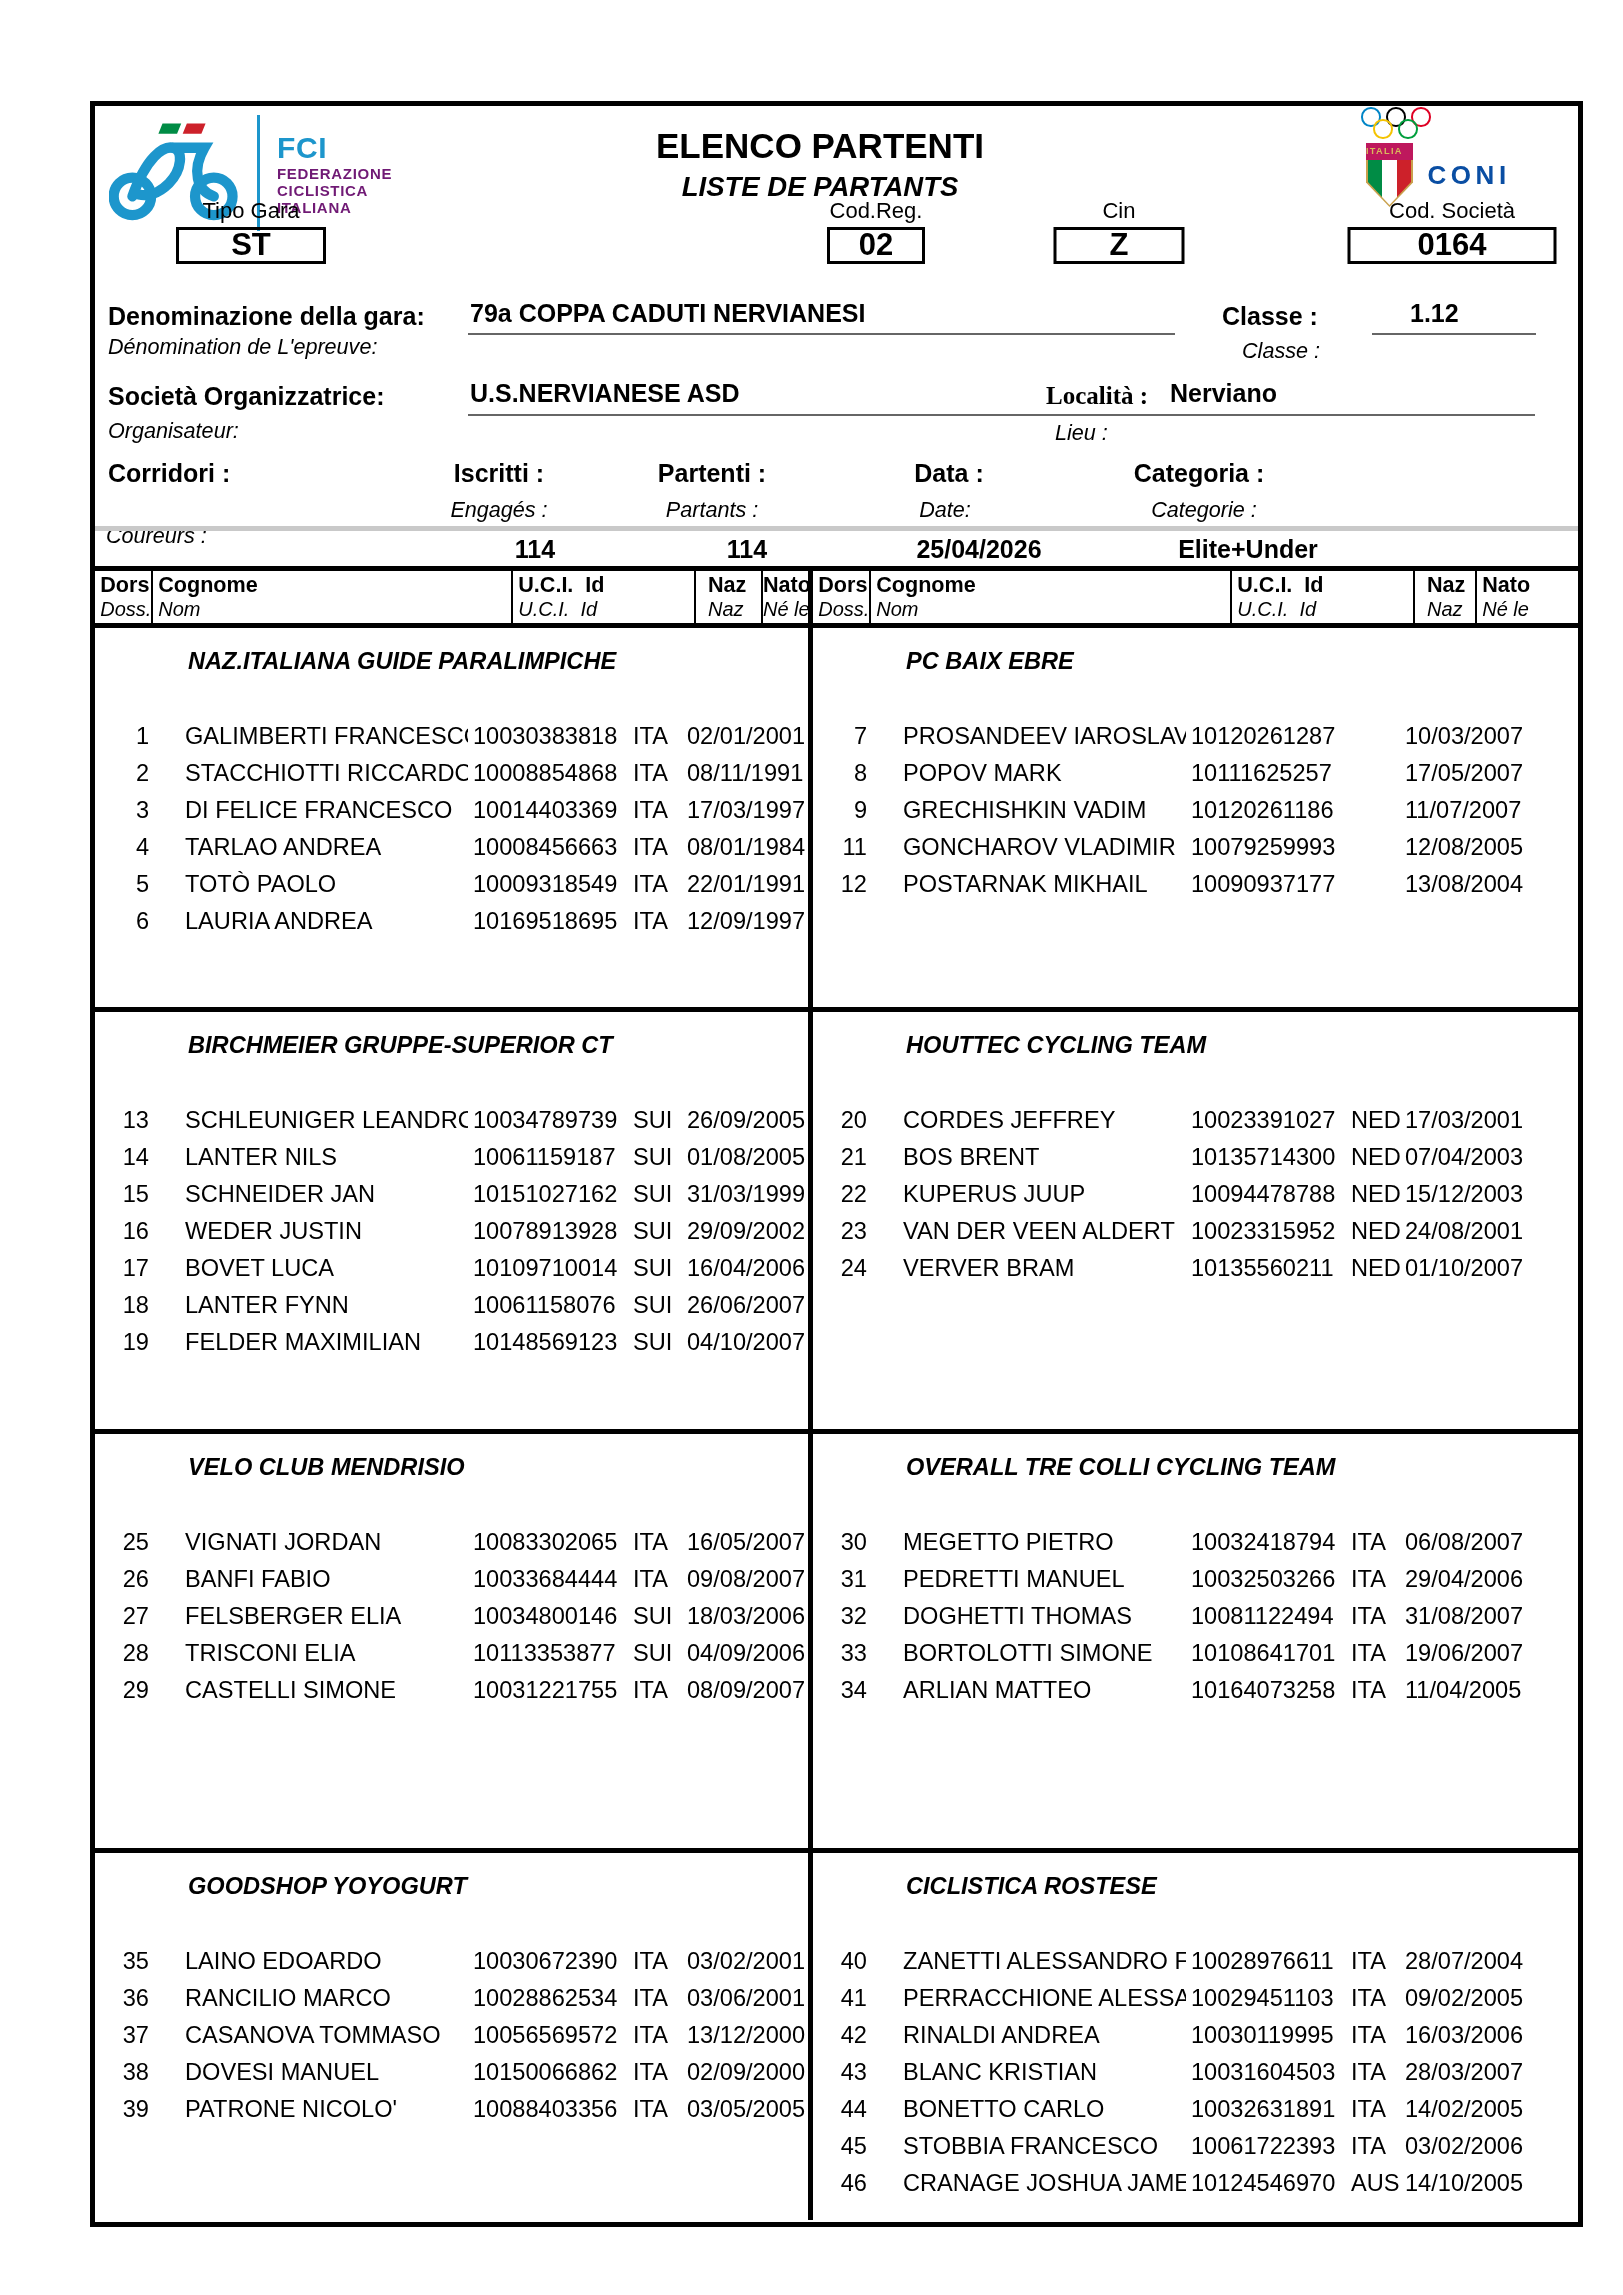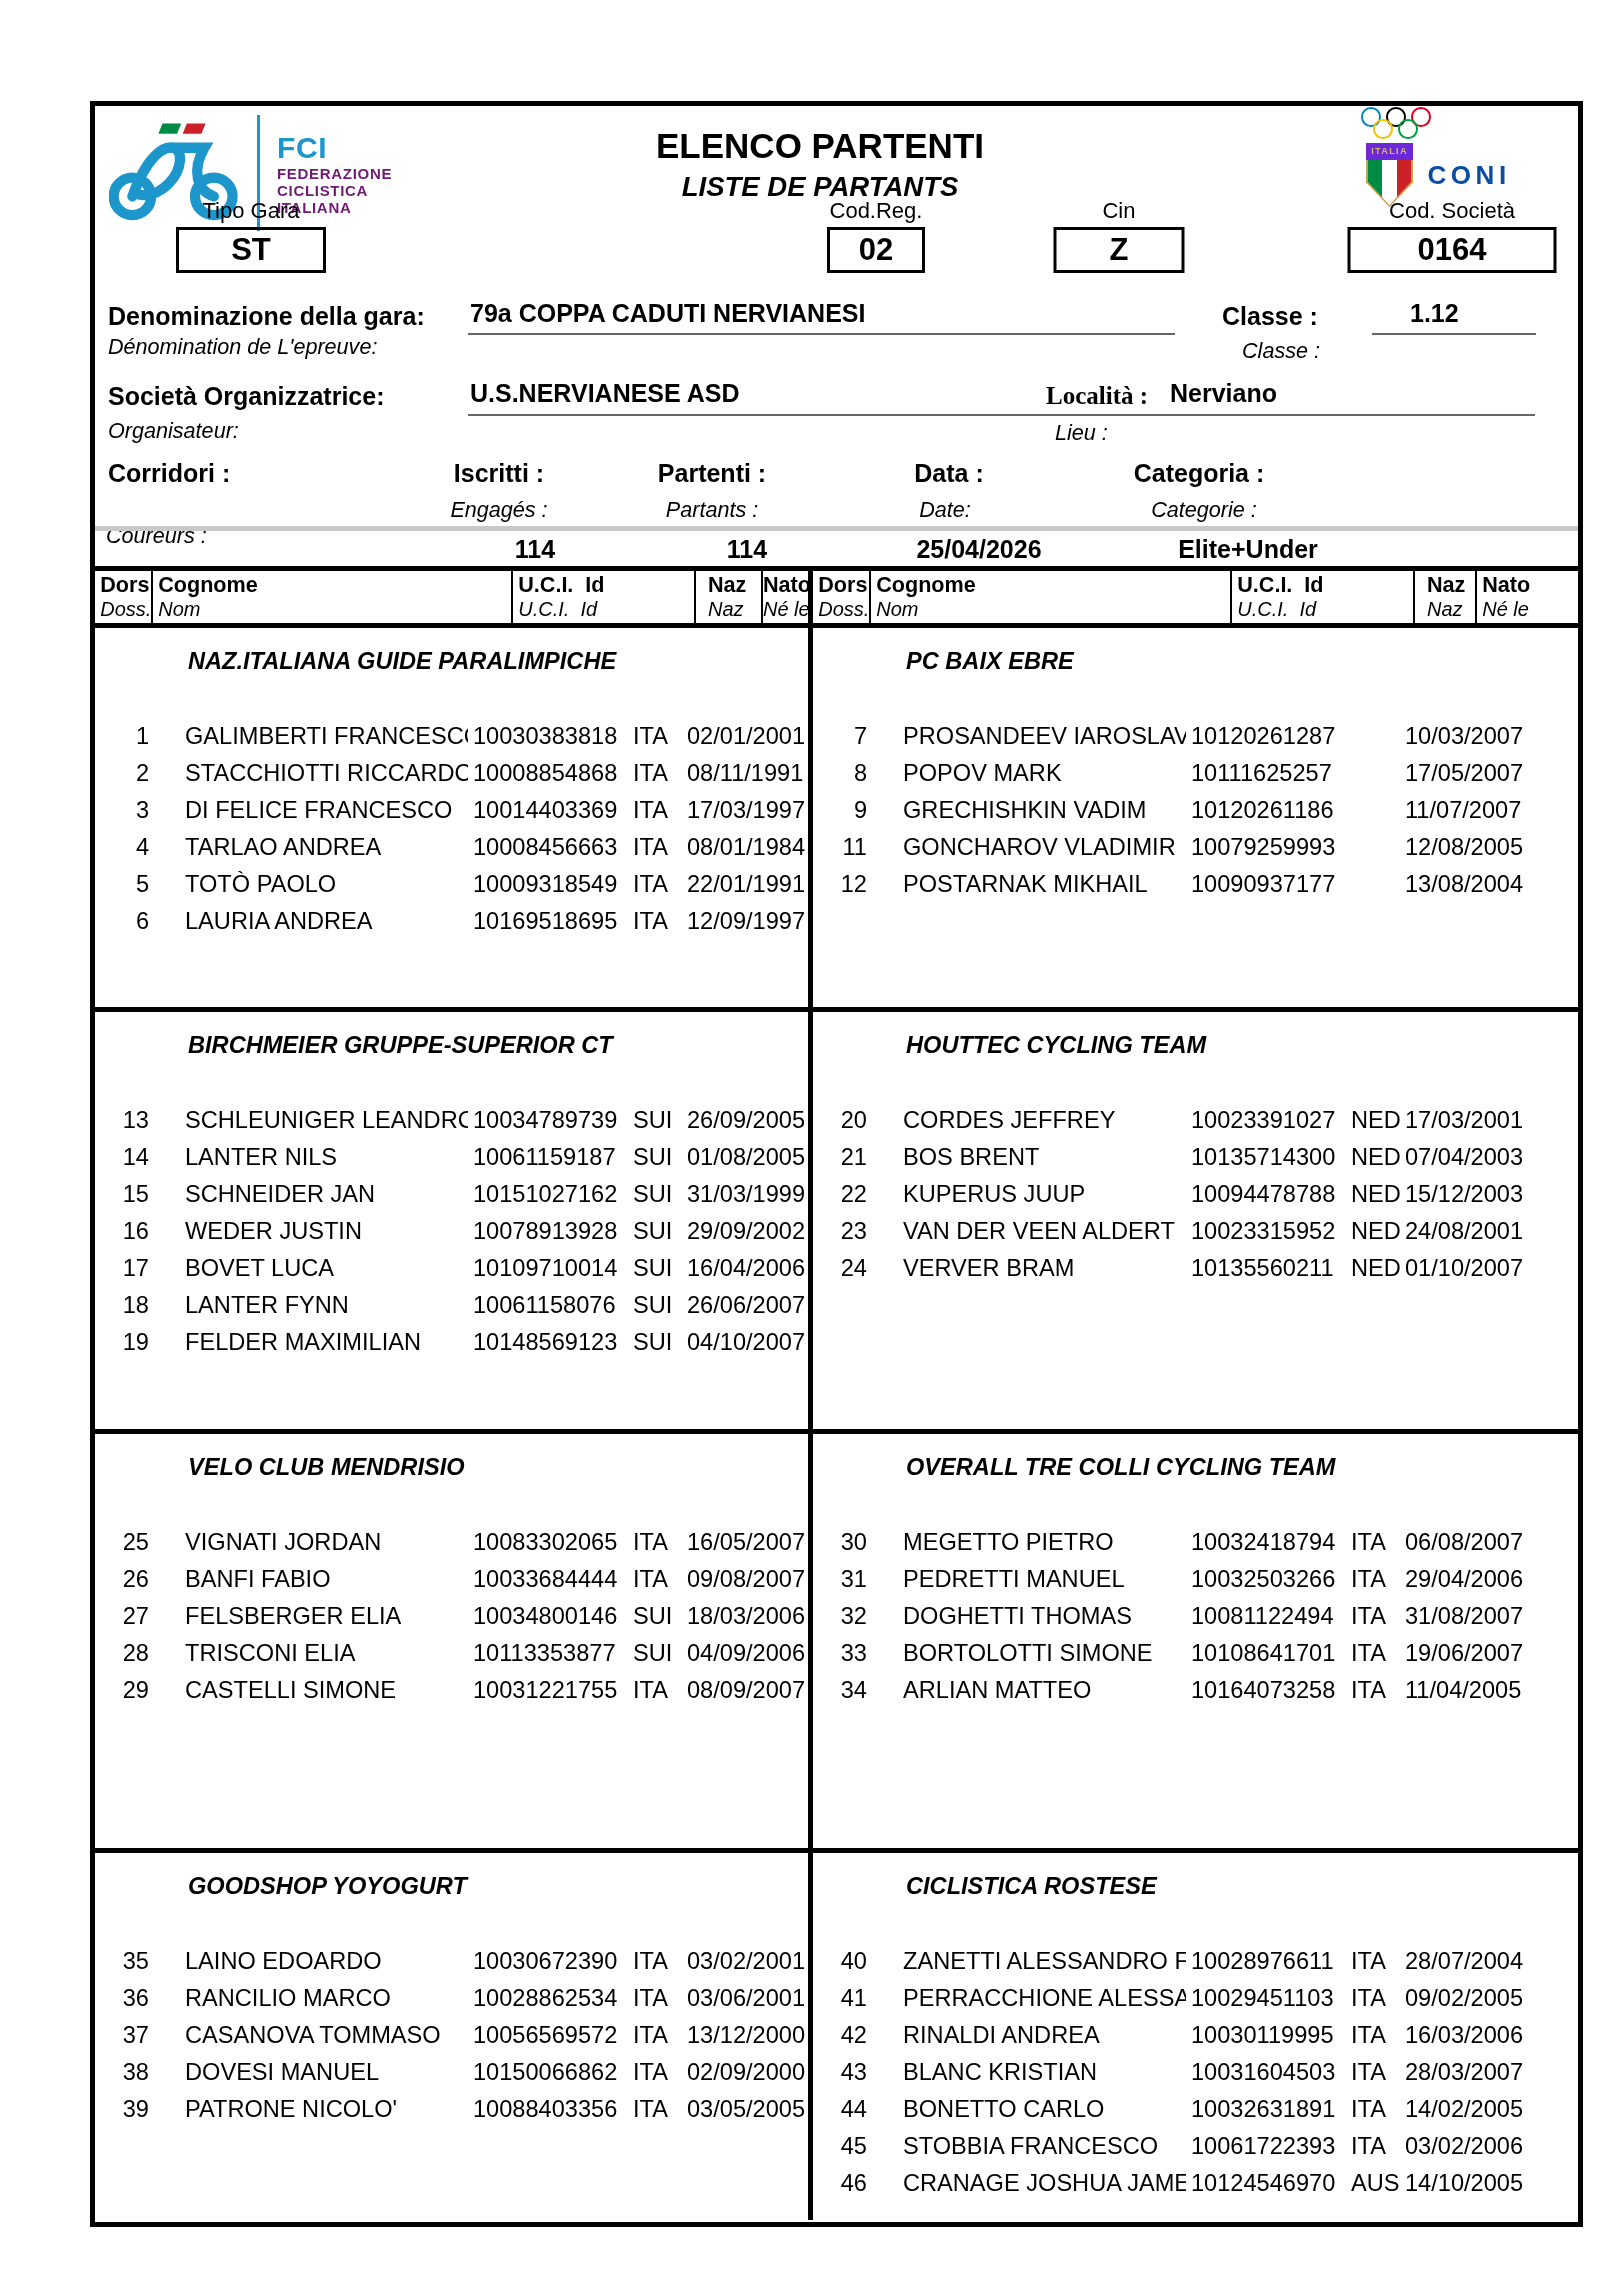--- a/index.html
+++ b/index.html
@@ -26,28 +26,28 @@
   .ring { position:absolute; width:19.6px; height:19.6px; border-radius:50%; border:2.6px solid; background:transparent; }
   .ring.blue  { left:0;  top:2;  border-color:#0085c7; }
   .ring.black { left:25px; top:2; border-color:#000000; }
   .ring.red   { left:50px; top:2; border-color:#df0024; }
   .ring.yellow{ left:12.4px; top:11.8px; border-color:#f4c300; }
   .ring.green { left:37px; top:11.8px; border-color:#009f3d; }
   .coni-row { display:flex; margin-left:74px; margin-top:2.6px; align-items:flex-start; gap:14.4px; }
   .shield-outer { width:47px; height:64px; background:#c9a14d; clip-path:polygon(0 0,100% 0,100% 62%,50% 100%,0 62%); position:relative; }
   .shield-inner { position:absolute; left:2px; top:2px; width:43px; height:60px; clip-path:polygon(0 0,100% 0,100% 62%,50% 100%,0 62%);
     background:linear-gradient(90deg,#008c45 0 33.4%,#ffffff 33.4% 66.7%,#cd212a 66.7% 100%); }
-  .shield-band { position:absolute; left:0; top:0; width:100%; height:17px; background:#6d28d9; color:#d9b95c;
-    font-size:9.2px; font-weight:bold; text-align:center; line-height:17.7px; letter-spacing:1.3px; }
+  .shield-band { position:absolute; left:0; top:0; width:100%; height:17px; background:#be185d; color:#d9b95c;
+    font-size:9.2px; font-weight:bold; text-align:left; line-height:17.7px; letter-spacing:1.3px; }
   .coni-word { font-size:26px; font-weight:bold; color:#0a4ea3; letter-spacing:4.6px; margin-top:17px; }
   
   .fields { position:absolute; left:0; top:92px; width:100%; height:92px; z-index:1; }
   .field { position:absolute; transform:translateX(-50%); text-align:center; }
   .field .flabel { font-size:22px; height:27.5px; white-space:nowrap; }
-  .field .fbox { margin:1.3px auto 0; border:3.9px solid #000; height:46px; display:flex; align-items:center; justify-content:center;
+  .field .fbox { margin:1.3px auto 0; border:3.9px solid #000; height:37px; display:flex; align-items:center; justify-content:center;
     font-weight:bold; font-size:31px; }
   .field.f0 { left:156px; }  .field.f0 .fbox { width:150px; }
   .field.f1 { left:457px; }  .field.f1 .fbox { width:179px; }
   .field.f2 { left:781px; } .field.f2 .fbox { width:98px; }
   .field.f3 { left:1024px; } .field.f3 .fbox { width:131px; }
   .field.f4 { left:1357px; } .field.f4 .fbox { width:209px; }
   
   .sec-race { position:relative; height:160px; font-size:25px; }
   .abs { position:absolute; white-space:nowrap; }
   .b { font-weight:bold; }

